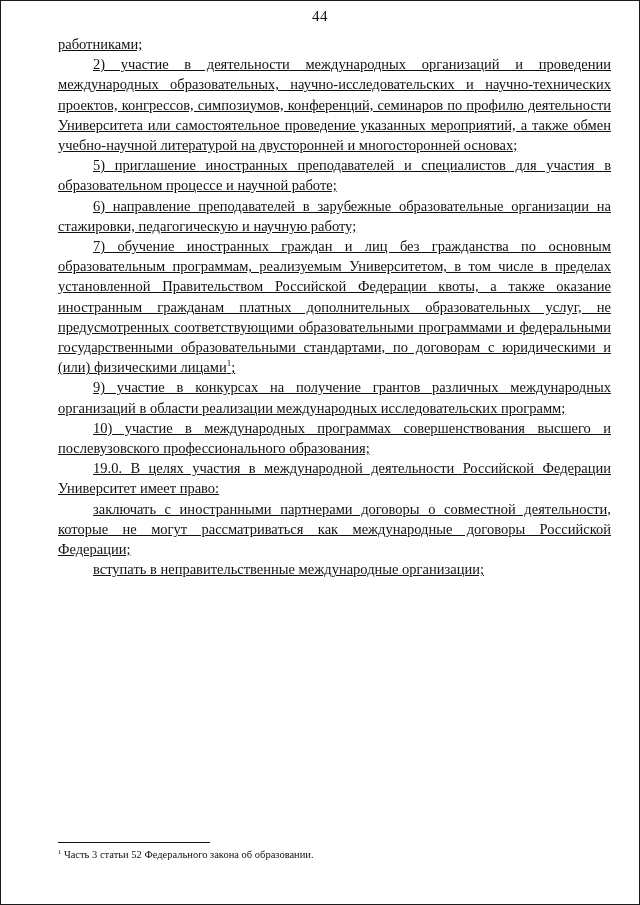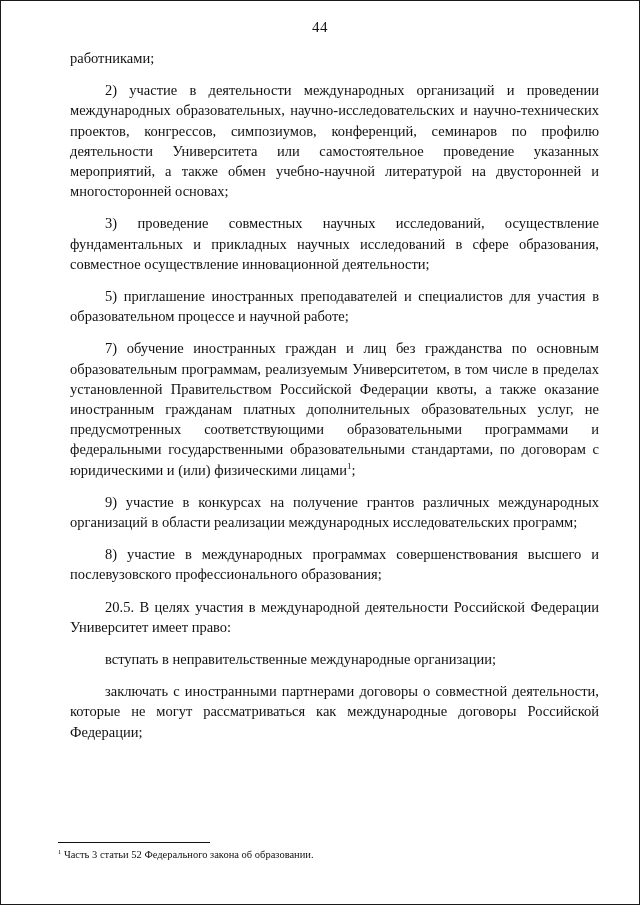--- a/index.html
+++ b/index.html
@@ -14,33 +14,34 @@
     box-sizing: border-box;
     background: #ffffff;
     border: 1.5px solid #1a1a1a;
     font-family: "Liberation Serif", "DejaVu Serif", serif;
     color: #111111;
     overflow: hidden;
   }
   .page-number {
     text-align: center;
     font-size: 15px;
-    margin-top: 18px;
+    margin-top: 7px;
     letter-spacing: 0.5px;
   }
   .body-text {
     margin: 9px 28px 0 57px;
     font-size: 14.5px;
     line-height: 20.2px;
     text-align: justify;
   }
   .body-text p {
-    margin: 12px;
+    margin: 0;
     padding: 0;
     text-indent: 35px;
+    text-decoration: underline;
   }
   .body-text p.no-indent {
     text-indent: 0;
   }
   sup {
     font-size: 0.62em;
     line-height: 0;
     vertical-align: super;
   }
   .footnote {
@@ -64,28 +65,28 @@
 </head>
 <body>
 
 <div class="page">
 
   <div class="page-number">44</div>
 
   <div class="body-text">
     <p class="no-indent">работниками;</p>
     <p>2) участие в деятельности международных организаций и проведении международных образовательных, научно-исследовательских и научно-технических проектов, конгрессов, симпозиумов, конференций, семинаров по профилю деятельности Университета или самостоятельное проведение указанных мероприятий, а также обмен учебно-научной литературой на двусторонней и многосторонней основах;</p>
-    <p>3) проведение совместных научных исследований, осуществление фундаментальных и прикладных научных исследований в сфере образования, совместное осуществление инновационной деятельности;</p>
     <p>5) приглашение иностранных преподавателей и специалистов для участия в образовательном процессе и научной работе;</p>
+    <p>6) направление преподавателей в зарубежные образовательные организации на стажировки, педагогическую и научную работу;</p>
     <p><span>7) обучение иностранных граждан и лиц без гражданства по основным образовательным программам, реализуемым Университетом, в том числе в пределах установленной Правительством Российской Федерации квоты, а также оказание иностранным гражданам платных дополнительных образовательных услуг, не предусмотренных соответствующими образовательными программами и федеральными государственными образовательными стандартами, по договорам с юридическими и (или) физическими лицами</span><sup>1</sup><span>;</span></p>
     <p>9) участие в конкурсах на получение грантов различных международных организаций в области реализации международных исследовательских программ;</p>
-    <p>8) участие в международных программах совершенствования высшего и послевузовского профессионального образования;</p>
-    <p>20.5. В целях участия в международной деятельности Российской Федерации Университет имеет право:</p>
+    <p>10) участие в международных программах совершенствования высшего и послевузовского профессионального образования;</p>
+    <p>19.0. В целях участия в международной деятельности Российской Федерации Университет имеет право:</p>
+    <p>заключать с иностранными партнерами договоры о совместной деятельности, которые не могут рассматриваться как международные договоры Российской Федерации;</p>
     <p>вступать в неправительственные международные организации;</p>
-    <p>заключать с иностранными партнерами договоры о совместной деятельности, которые не могут рассматриваться как международные договоры Российской Федерации;</p>
   </div>
 
   <div class="footnote">
     <div class="footnote-rule"></div>
     <div class="footnote-text"><sup>1</sup> <span>Часть 3 статьи 52 Федерального закона об образовании.</span></div>
   </div>
 
 </div>
 
 </body></html>

